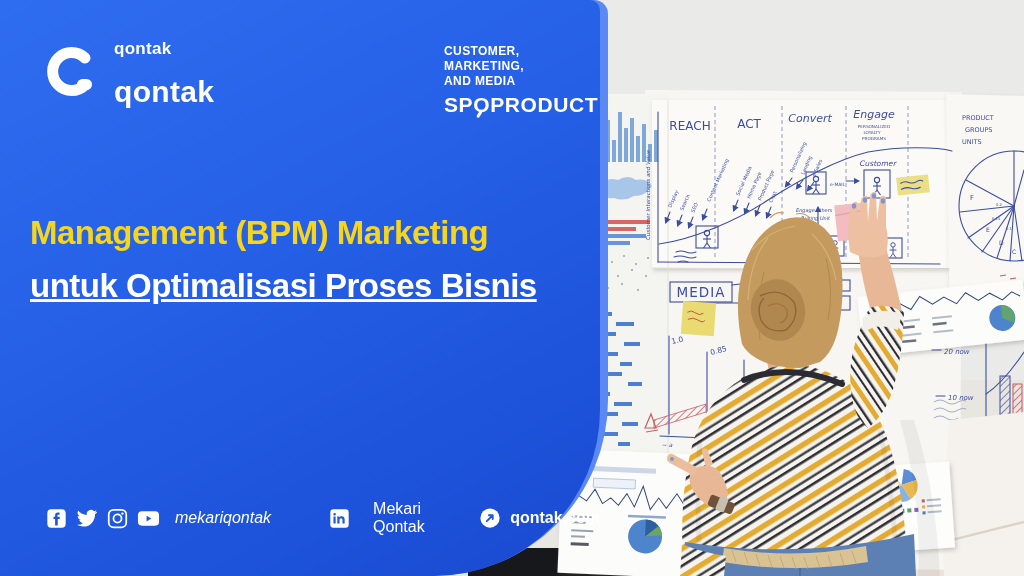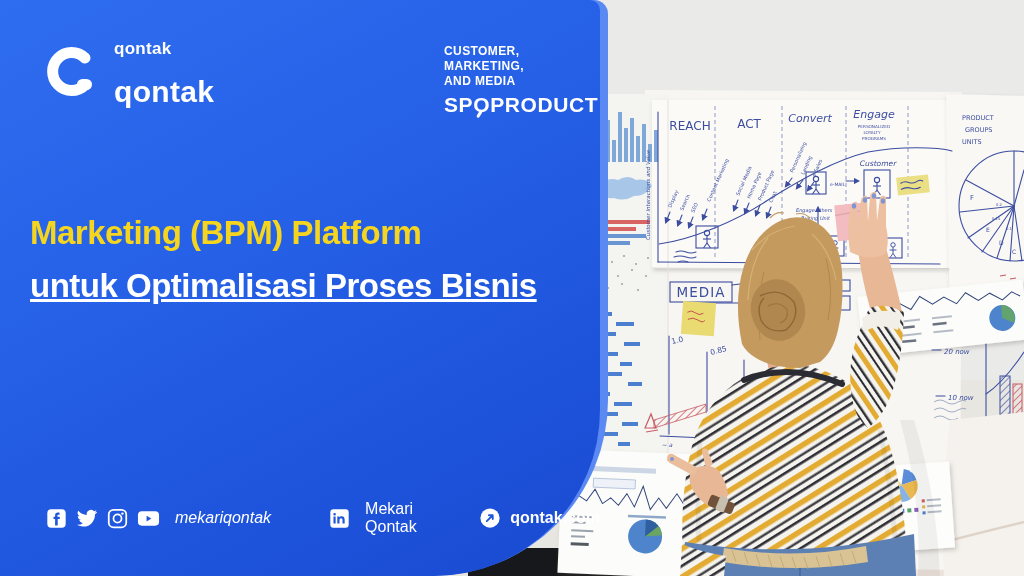--- a/index.html
+++ b/index.html
@@ -37,21 +37,21 @@
 
   .headline{position:absolute;left:30px;top:206px;margin:0;font-weight:700;
     font-size:33px;line-height:53px;letter-spacing:-.5px;}
   .headline span{display:block;white-space:nowrap;}
   .hl-yellow{color:#f6d51f;}
   .hl-white{color:#ffffff;text-decoration:underline;}
 
   .footer{position:absolute;left:46px;bottom:40px;display:flex;align-items:center;color:#fff;}
   .footer .icn{display:flex;align-items:center;margin-right:9px;}
   .f-handle{font-size:16px;margin-left:6px;font-style:italic;}
-  .f-lnk{font-size:16px;margin-left:6px;}
+  .f-lnk{font-size:16px;margin-left:14px;}
   .gap1{margin-left:58px;}
   .gap2{margin-left:38px;}
   .f-site{font-size:16px;font-weight:700;}
 </style>
 </head>
 <body>
 
 <div class="stage">
 
   <div class="photo">
@@ -475,21 +475,21 @@
 
     <div class="program">
       <div class="kicker">
         <span>CUSTOMER, MARKETING,</span><br>
         <span>AND MEDIA</span>
       </div>
       <div class="spotlight"><span>SP</span><span class="spot-o">O</span><span>PRODUCT</span></div>
     </div>
 
     <h1 class="headline">
-      <span class="hl-yellow">Marketing (BPM) Platform</span>
+      <span class="hl-yellow">Management (BPM) Marketing</span>
       <span class="hl-white">untuk Optimalisasi Proses Bisnis</span>
     </h1>
 
     <div class="footer">
       <span class="icn">
         <svg width="21" height="21" viewBox="0 0 24 24">
             <rect x="1.5" y="1.5" width="21" height="21" rx="4.5" fill="#fff"></rect>
             <path d="M15.8 12.6h-2.4V20h-3v-7.4H8.6V10h1.8V8.4c0-2 1.2-3.2 3.2-3.2.9 0 1.7.1 1.9.1v2.3h-1.3c-1 0-1.2.5-1.2 1.2V10h2.6z" fill="#2056d8"></path>
           </svg>
       </span>

